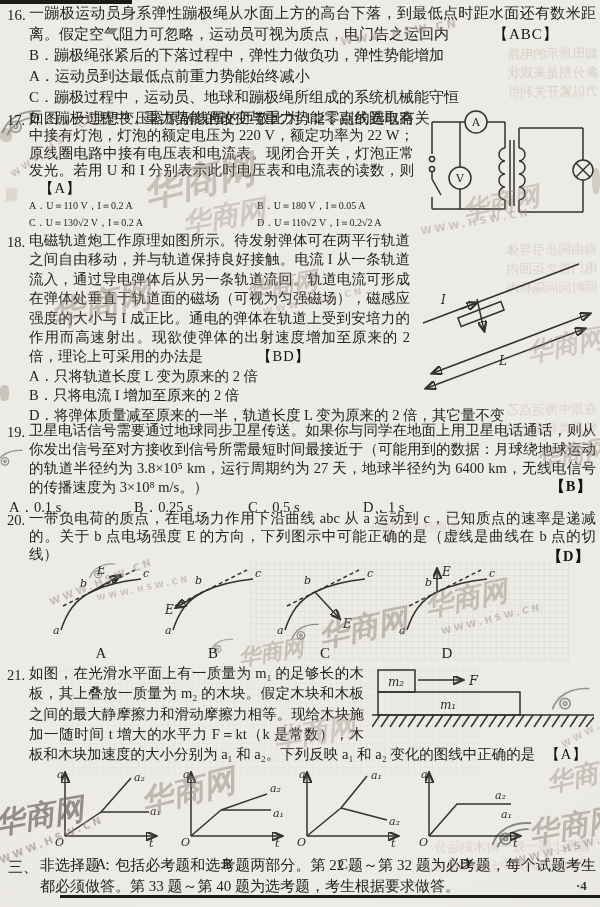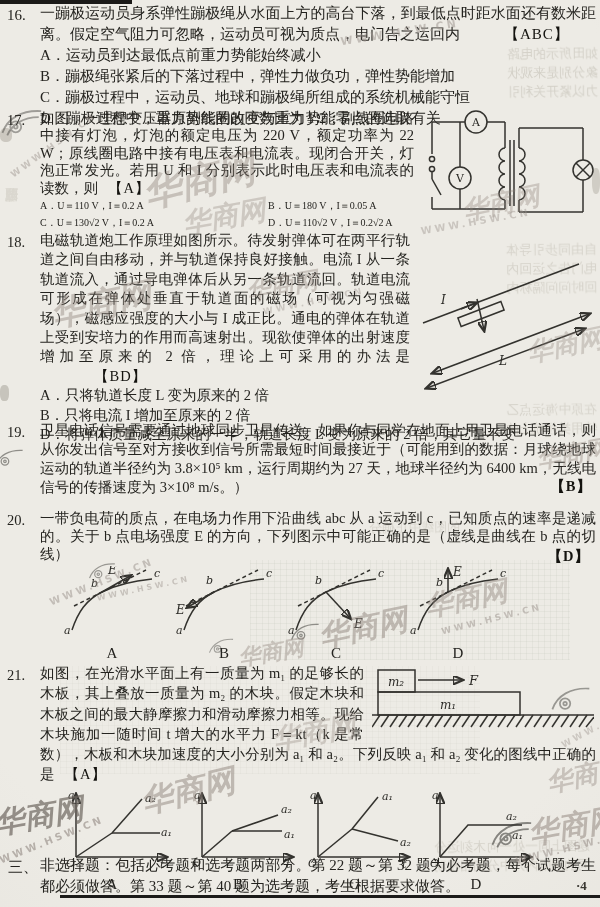--- a/index.html
+++ b/index.html
@@ -1,19 +1,19 @@
 <!DOCTYPE html>
 <html><head>
 <meta charset="utf-8">
 <style>
 *{margin:0;padding:0;box-sizing:border-box}
 html,body{width:600px;height:907px}
 body{position:relative;overflow:hidden;background:#e8e6e0;font-family:"Liberation Serif",serif;color:#24231f}
 .page{position:absolute;inset:0;background:radial-gradient(125% 105% at 48% 42%,#edebe5 55%,#e2e0d9 100%)}
-.q{position:absolute;left:0;width:596px;padding-left:40px;text-align:justify;z-index:3}
+.q{position:absolute;left:0;width:596px;padding-left:29px;text-align:justify;z-index:3}
 .qnum{position:absolute;left:7px;top:2px}
 .stem{display:inline}
 .ans{font-weight:normal;letter-spacing:1px;color:#14130f;white-space:nowrap}
 .opt{white-space:nowrap;overflow:visible}
 .row{display:flex}
 .figabs{position:absolute;z-index:2}
 .sp17{float:right;width:176px;height:140px;margin:-2px 0 0 6px}
 .sp18{float:right;width:180px;height:114px;margin:36px 0 0 6px}
 .fig21{float:right;width:224px;height:76px;margin:-2px 0 4px 8px}
 .dgrow{display:flex;margin-left:16px;margin-top:3px}
@@ -81,22 +81,22 @@
 <div class="ghost" style="left:180px;top:838px;width:410px;opacity:.5">题图上同一处一向木刻运分
 同的问隔内只中分初相相动</div>
 <div class="ghost gv" style="left:2px;top:178px;height:160px;opacity:.4">电图两部分理以</div>
 <div class="smudge" style="left:0;top:128px;width:12px;height:14px;opacity:.4"></div>
 <div class="smudge" style="left:0;top:385px;width:9px;height:16px;opacity:.45"></div>
 <div class="smudge" style="left:592px;top:168px;width:8px;height:26px;opacity:.35"></div>
 
 <div class="q" id="q16">
   <span class="qnum">16.</span>
   <p><span class="stem">一蹦极运动员身系弹性蹦极绳从水面上方的高台下落，到最低点时距水面还有数米距离。假定空气阻力可忽略，运动员可视为质点，电门告之运回内</span><span class="ans" style="margin-left:44px">【ABC】</span></p>
+  <div class="opt">B．蹦极绳张紧后的下落过程中，弹性力做负功，弹性势能增加</div>
   <div class="opt">A．运动员到达最低点前重力势能始终减小</div>
-  <div class="opt">B．蹦极绳张紧后的下落过程中，弹性力做负功，弹性势能增加</div>
   <div class="opt">C．蹦极过程中，运动员、地球和蹦极绳所组成的系统机械能守恒</div>
   <div class="opt">D．蹦极过程中，重力势能的改变与重力势能零点的选取有关</div>
 </div>
 
 <div class="q" id="q17">
   <span class="qnum">17.</span>
   <div class="sp17"></div>
   <p><span class="stem">如图，一理想变压器原副线圈的匝数比为 1∶2；副线圈电路中接有灯泡，灯泡的额定电压为 220 V，额定功率为 22 W；原线圈电路中接有电压表和电流表。现闭合开关，灯泡正常发光。若用 U 和 I 分别表示此时电压表和电流表的读数，则</span><span class="ans" style="margin-left:10px">【A】</span></p>
   <div class="row">
       <span class="opt c17">A．U＝110 V，I＝0.2 A</span>
@@ -172,20 +172,26 @@
       <text class="it" x="20" y="47" font-size="12">I</text>
       <text class="it" x="78" y="108" font-size="12">L</text>
     </svg>
   </div>
 </div>
 
 <div class="q" id="q19">
   <span class="qnum">19.</span>
   <p><span class="stem">卫星电话信号需要通过地球同步卫星传送。如果你与同学在地面上用卫星电话通话，则从你发出信号至对方接收到信号所需最短时间最接近于（可能用到的数据：月球绕地球运动的轨道半径约为 3.8×10⁵ km，运行周期约为 27 天，地球半径约为 6400 km，无线电信号的传播速度为 3×10⁸ m/s。）</span></p>
   <span class="ansabs" style="right:4px;top:56px">【B】</span>
+  <div class="o19">
+    <span>A．0.1 s</span>
+    <span>B．0.25 s</span>
+    <span>C．0.5 s</span>
+    <span>D．1 s</span>
+  </div>
 </div>
 
 <div class="q" id="q20">
   <span class="qnum">20.</span>
   <p><span class="stem">一带负电荷的质点，在电场力作用下沿曲线 abc 从 a 运动到 c，已知质点的速率是递减的。关于 b 点电场强度 E 的方向，下列图示中可能正确的是（虚线是曲线在 b 点的切线）</span></p>
   <span class="ansabs" style="right:6px;top:38px">【D】</span>
   <div class="dgrow">
 
     <div class="dgblk">
       <svg width="112" height="74" viewBox="0 0 112 74">

